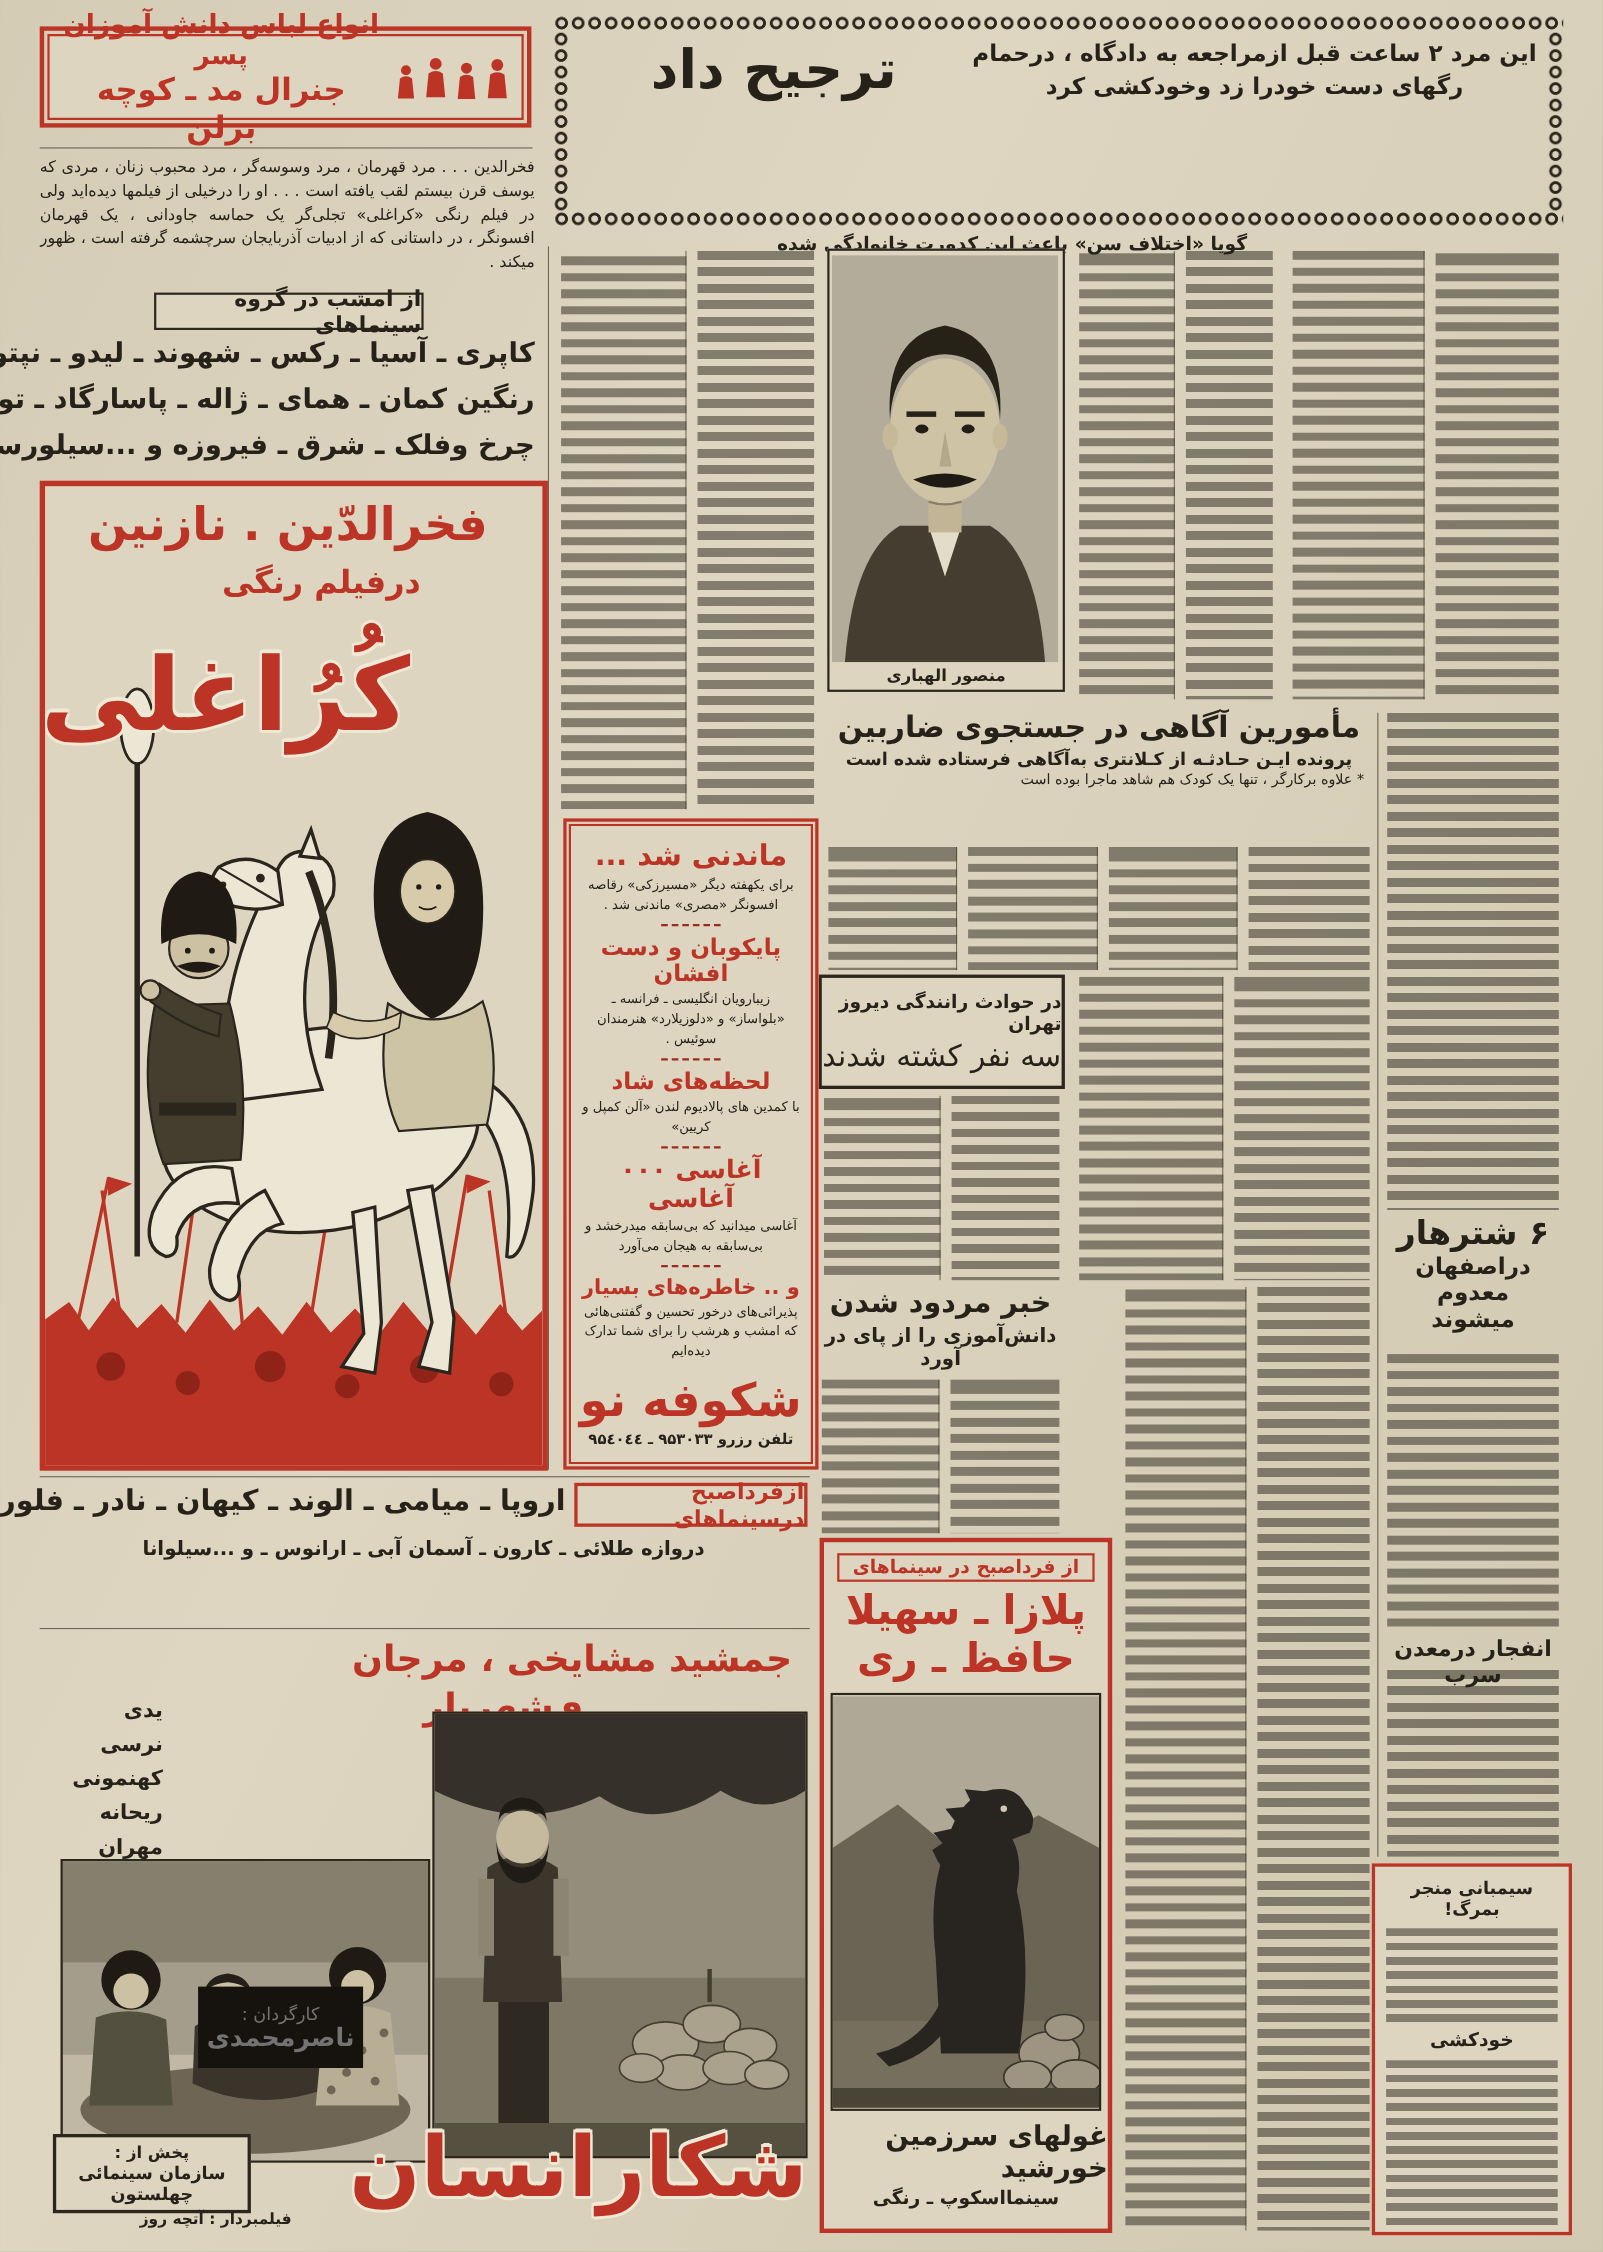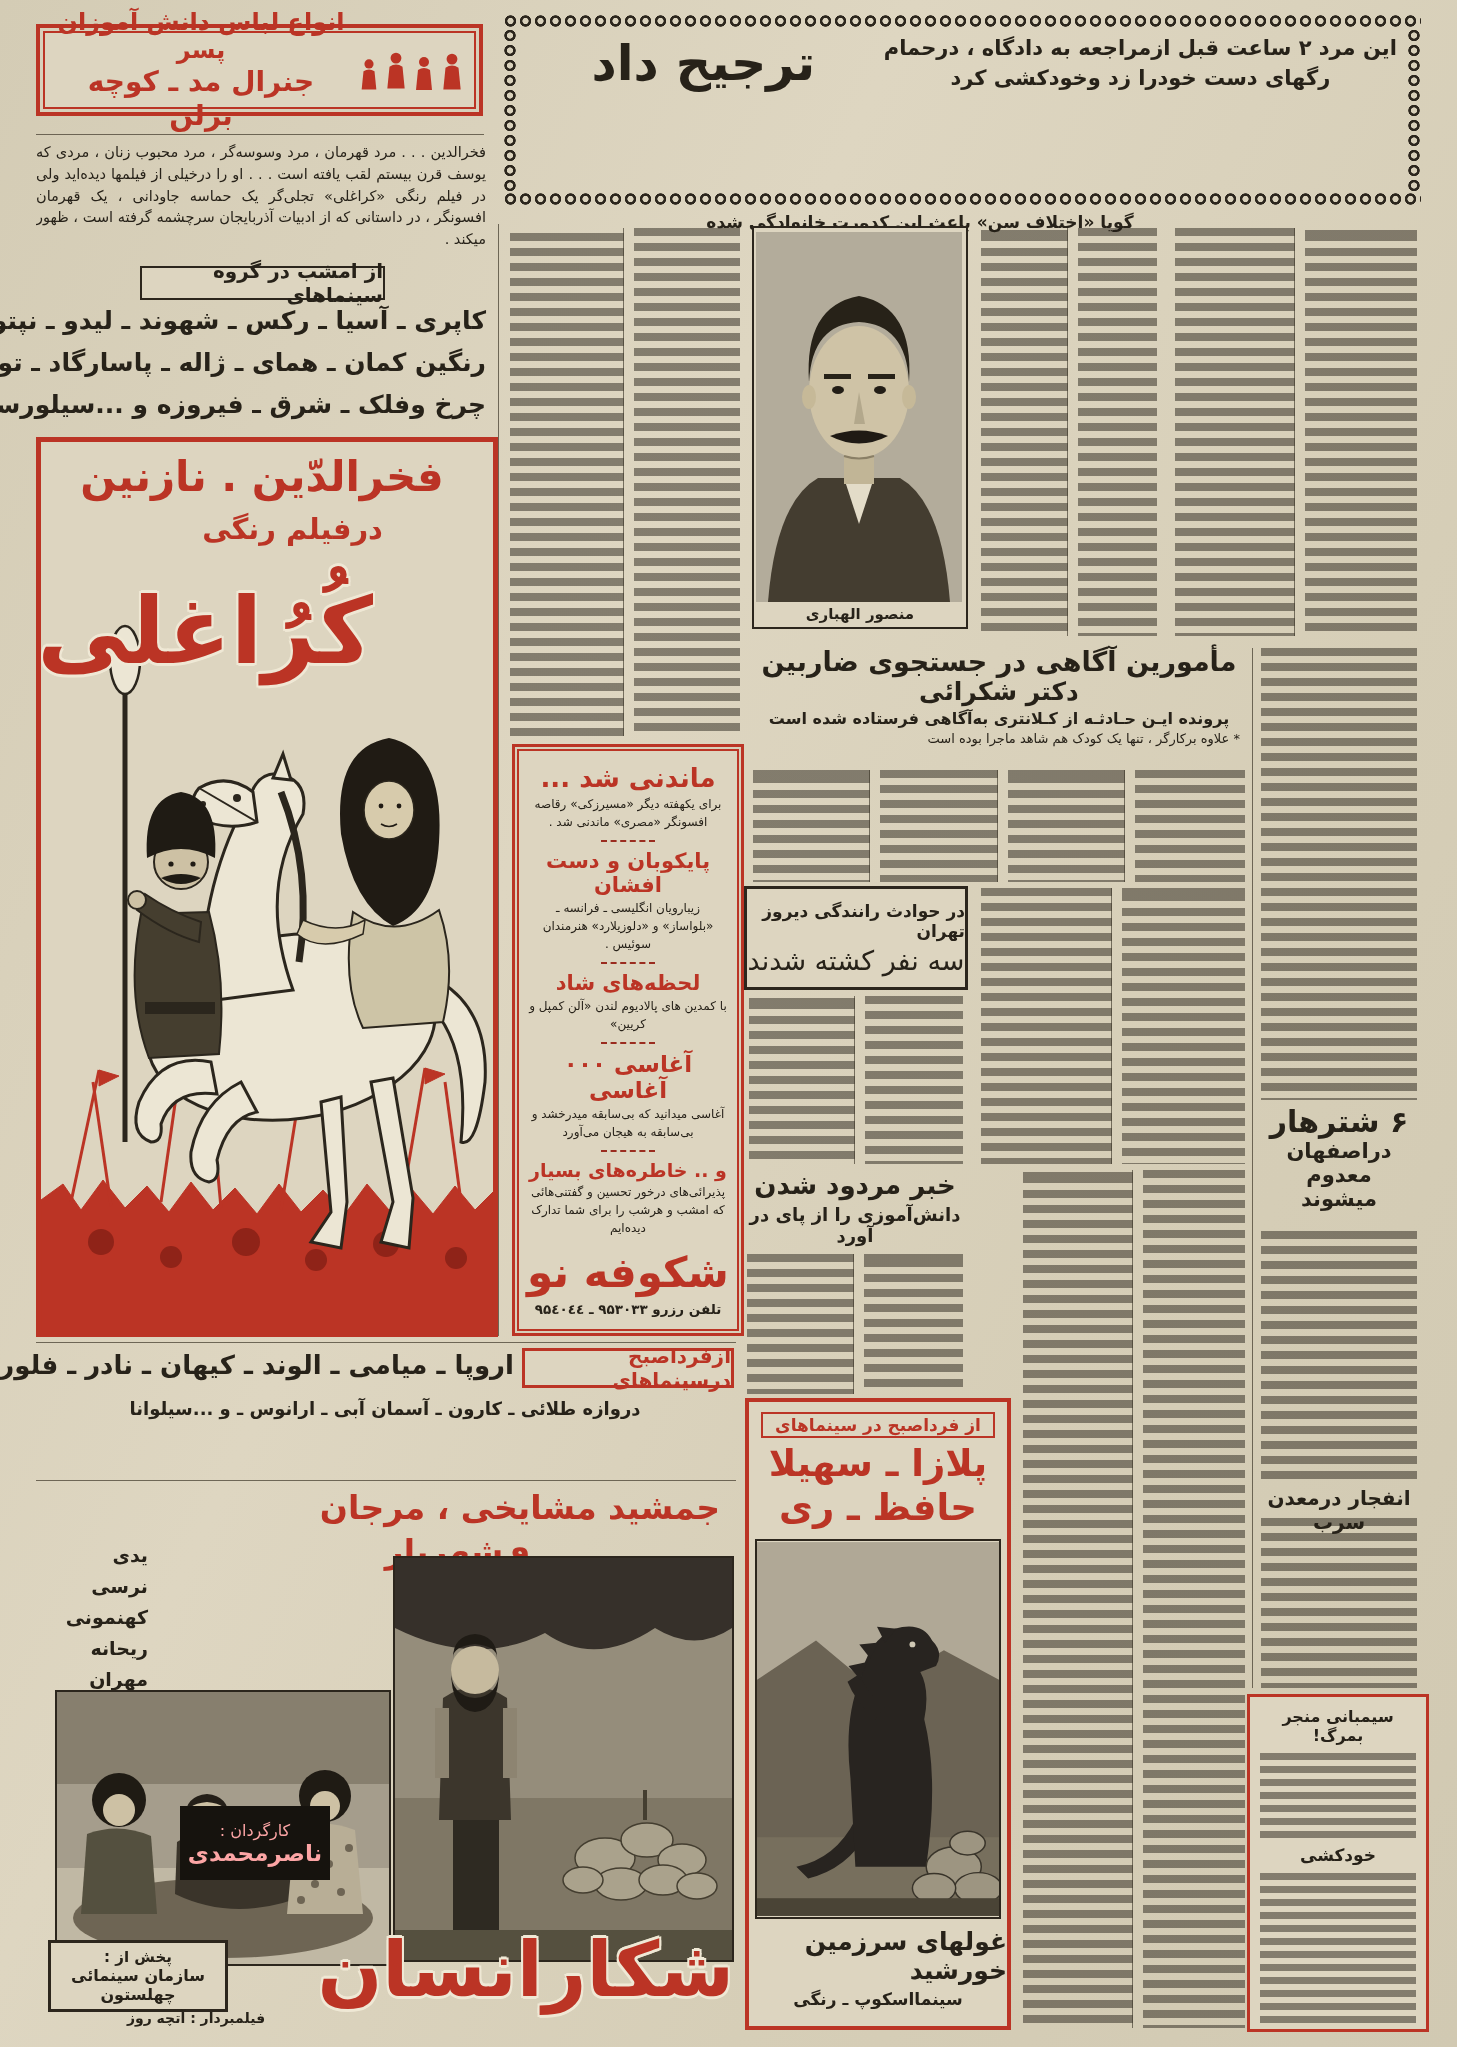--- a/index.html
+++ b/index.html
@@ -103,21 +103,21 @@
   .plaza-format{font-size:17px;font-weight:bold;margin-top:4px;text-align:center;}
   
   #manhunt{left:36px;top:1488px;width:698px;height:548px;}
   .mh-stars1{position:absolute;right:4px;top:0;width:420px;text-align:center;font-size:33px;font-weight:bold;color:var(--red);}
   .mh-stars2{position:absolute;right:210px;top:44px;width:160px;text-align:center;font-size:33px;font-weight:bold;color:var(--red);}
   .mh-names{position:absolute;left:0;top:56px;width:112px;}
   .mh-names div{font-size:19px;font-weight:bold;text-align:right;height:31px;}
   .mh-photo{position:absolute;border:2px solid #2c261d;background:#9a9283;}
   #mh-photo-right{left:357px;top:68px;width:341px;height:406px;}
   #mh-photo-left{left:19px;top:202px;width:336px;height:276px;}
-  #mh-director{position:absolute;left:144px;top:318px;width:150px;height:74px;background:#16130e;color:#fca5a5;
+  #mh-director{position:absolute;left:144px;top:318px;width:150px;height:74px;background:#16130e;color:#737373;
     display:flex;flex-direction:column;align-items:center;justify-content:center;}
   #mh-director .lb{font-size:16px;}
   #mh-director .nm{font-size:23px;font-weight:bold;}
   .mh-title{position:absolute;left:354px;top:437px;width:344px;text-align:center;font-size:76px;font-weight:bold;color:var(--red);
     text-shadow:2px 2px 0 #efe8d5,-2px -2px 0 #efe8d5,2px -2px 0 #efe8d5,-2px 2px 0 #efe8d5,0 3px 0 #efe8d5,0 -3px 0 #efe8d5;}
   #mh-dist{position:absolute;left:12px;top:452px;width:180px;border:3px solid #2c261d;padding:5px 4px;text-align:center;background:var(--paper2);}
   #mh-dist .lb{font-size:15px;font-weight:bold;}
   #mh-dist .nm{font-size:16px;font-weight:bold;}
   #mh-camera{position:absolute;left:40px;top:522px;width:240px;font-size:14px;font-weight:bold;text-align:center;}
   svg{display:block;}
@@ -293,21 +293,20 @@
     <ellipse cx="124" cy="158" rx="6" ry="4" fill="#221d16"></ellipse>
     <path d="M103 160 L98 192 L109 192 Z" fill="#b3a88c"></path>
     <path d="M74 204 Q103 193 132 204 Q103 219 74 204 Z" fill="#1f1a14"></path>
     <path d="M88 224 Q103 229 118 224" stroke="#8a7f66" stroke-width="2" fill="none"></path>
   </svg>
   <div id="photo-caption">منصور الهباری</div>
 </div>
 
 <div id="shekarai-head" class="abs">
   <div class="h1">مأمورین آگاهی در جستجوی ضاربین</div>
-  <div class="h2">دکتر شکرائی</div>
   <div class="dk">پرونده ایـن حـادثـه از کـلانتری به‌آگاهی فرستاده شده است</div>
   <div class="bl">* علاوه برکارگر ، تنها یک کودک هم شاهد ماجرا بوده است</div>
 </div>
 <div class="greek-block" style="left:748px;top:770px;width:502px;height:112px">
   <div class="gcol"></div>
     <div class="gcol alt"></div>
   <div class="gcol"></div>
     <div class="gcol alt"></div>
 </div>
 <div class="greek-block" style="left:976px;top:888px;width:274px;height:276px">

